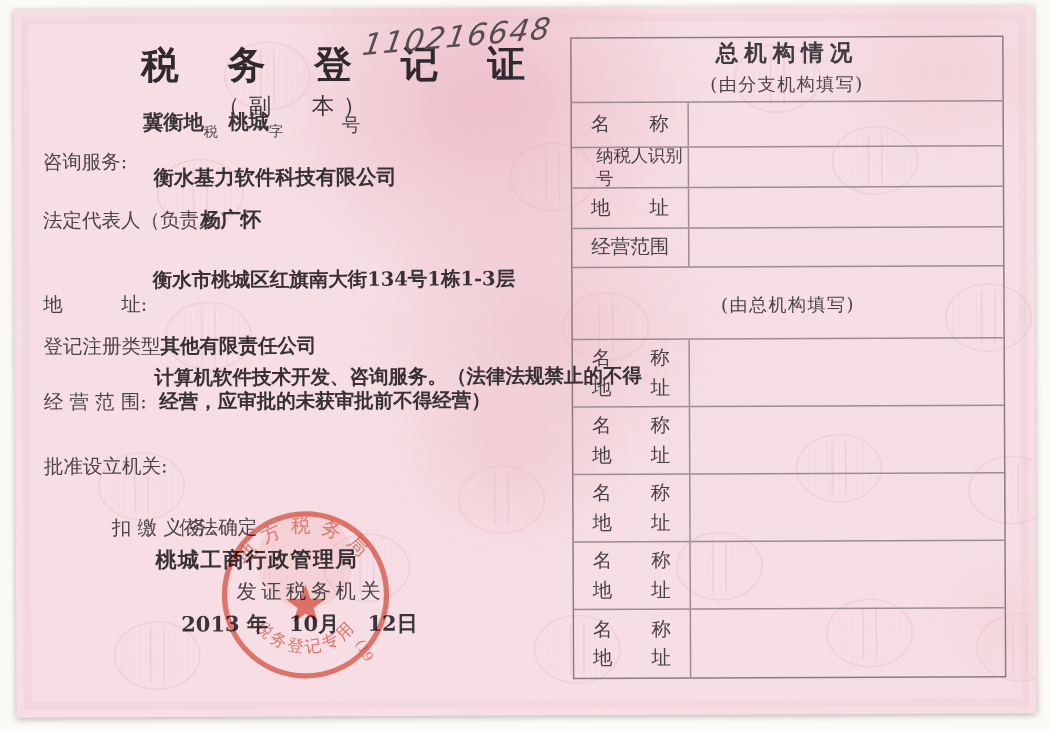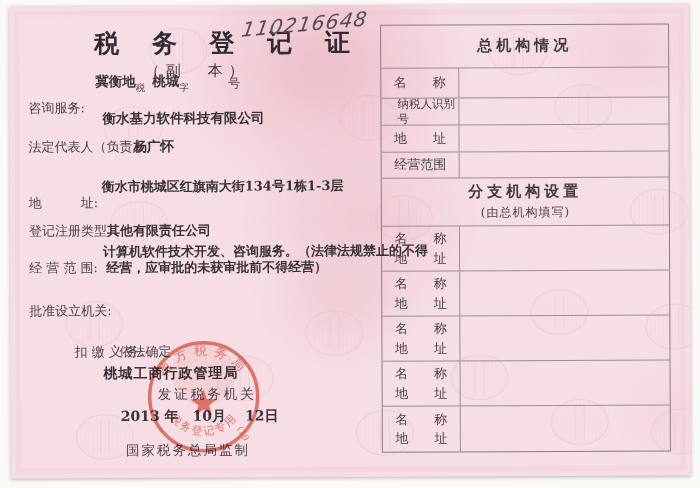--- a/index.html
+++ b/index.html
@@ -110,21 +110,20 @@
     <div class="txt bold" style="left:96px;top:253px;">经营，应审批的未获审批前不得经营）</div>
 
     <div class="txt kai" style="left:19px;top:296px;">批准设立机关:</div>
 
     <div class="txt kai" style="left:19px;top:337px;margin-left:45px;">扣 缴 义 务:</div>
     <div class="txt kai" style="left:109px;top:337px;">依法确定</div>
 
     <div class="txt bold" style="left:93px;top:359px;font-size:14px;letter-spacing:1px;">桃城工商行政管理局</div>
     <div class="txt kai" style="left:147px;top:380px;letter-spacing:3px;font-size:13.5px;">发证税务机关</div>
     <div class="txt" style="left:110px;top:402px;font-size:14px;font-weight:600;color:#3a333a;">2013 年　10月　 12日</div>
-    <div class="txt kai" style="left:115px;top:436px;letter-spacing:2px;font-size:13.5px;">国家税务总局监制</div>
 
     <svg id="seal" width="130" height="130" viewBox="0 0 130 130">
       <defs>
         <path id="arcTop" d="M 18 68 A 47 47 0 0 1 112 68"></path>
         <path id="arcBot" d="M 25 72 A 42 42 0 0 0 105 72"></path>
       </defs>
       <circle cx="65" cy="40" r="32" fill="rgba(220,87,68,0.10)"></circle>
       <circle cx="65" cy="63" r="54" fill="none" stroke="#dc5744" stroke-width="3.5" opacity="0.8"></circle>
       <path opacity="0.8" fill="#dc5744" d="M65 56 L68.3 65.5 L78.3 65.7 L70.3 71.7 L73.2 81.3 L65 75.5 L56.8 81.3 L59.7 71.7 L51.7 65.7 L61.7 65.5 Z"></path>
       <text font-size="13" fill="#dc5744" opacity="0.75" letter-spacing="6">
@@ -132,39 +131,39 @@
       </text>
       <text font-size="11" fill="#dc5744" opacity="0.8" letter-spacing="2">
         <textPath href="#arcBot" startOffset="50%" text-anchor="middle">税务登记专用</textPath>
       </text>
       <text x="98" y="95" font-size="9" fill="#dc5744" opacity="0.8" transform="rotate(62 98 95)">(19</text>
     </svg>
 
     <div id="rtable">
       <div class="th" style="height:43px;">
         <div class="t1">总机构情况</div>
+        <div class="t2">(由分支机构填写)</div>
       </div>
       <div class="tr" style="height:30px;">
         <div class="tl">名　　称</div>
         <div class="tv"></div>
       </div>
       <div class="tr" style="height:27px;">
         <div class="tl small">纳税人识别号</div>
         <div class="tv"></div>
       </div>
       <div class="tr" style="height:27px;">
         <div class="tl">地　　址</div>
         <div class="tv"></div>
       </div>
       <div class="tr" style="height:27px;">
         <div class="tl">经营范围</div>
         <div class="tv"></div>
       </div>
       <div class="th" style="height:48px;">
-        <div class="t1">分支机构设置</div>
         <div class="t2">(由总机构填写)</div>
       </div>
       <div class="tg">
         <div class="tgl">
           <div>名　　称</div>
           <div>地　　址</div>
         </div>
           <div class="tv"></div>
       </div>
       <div class="tg">

